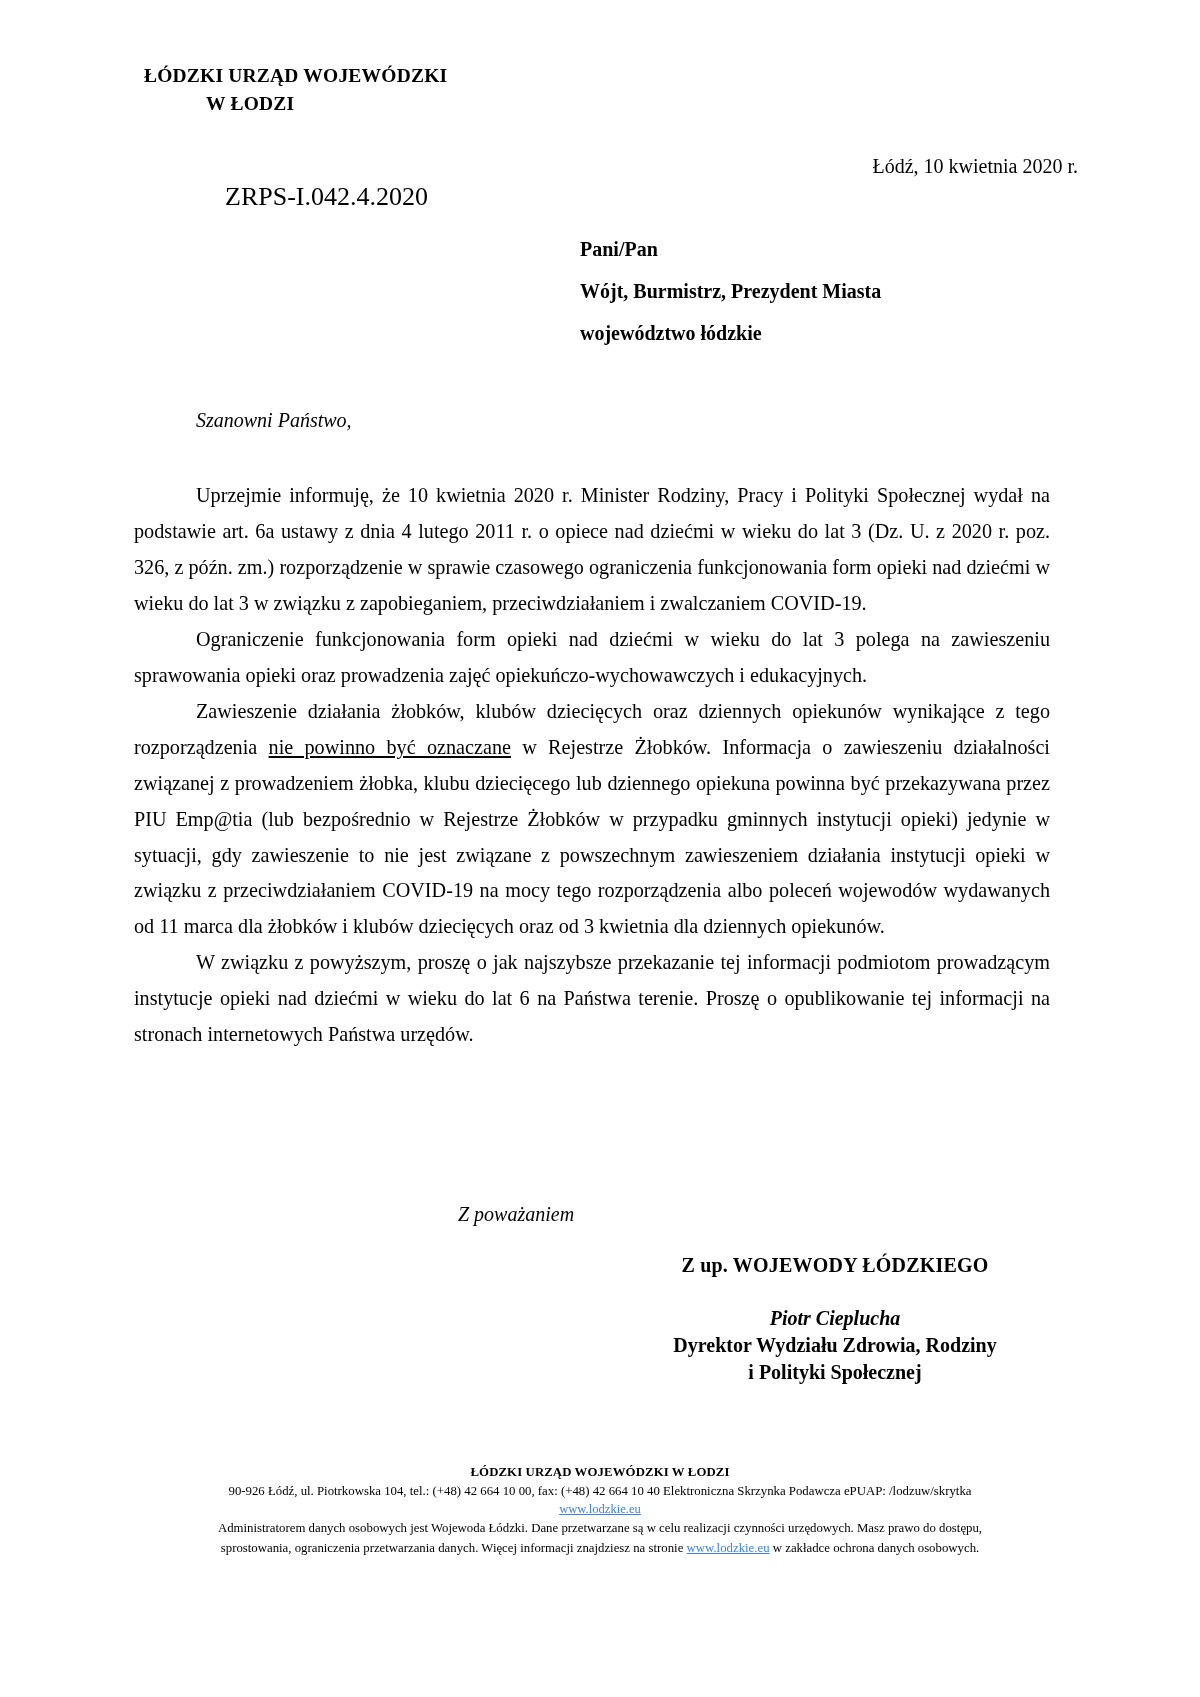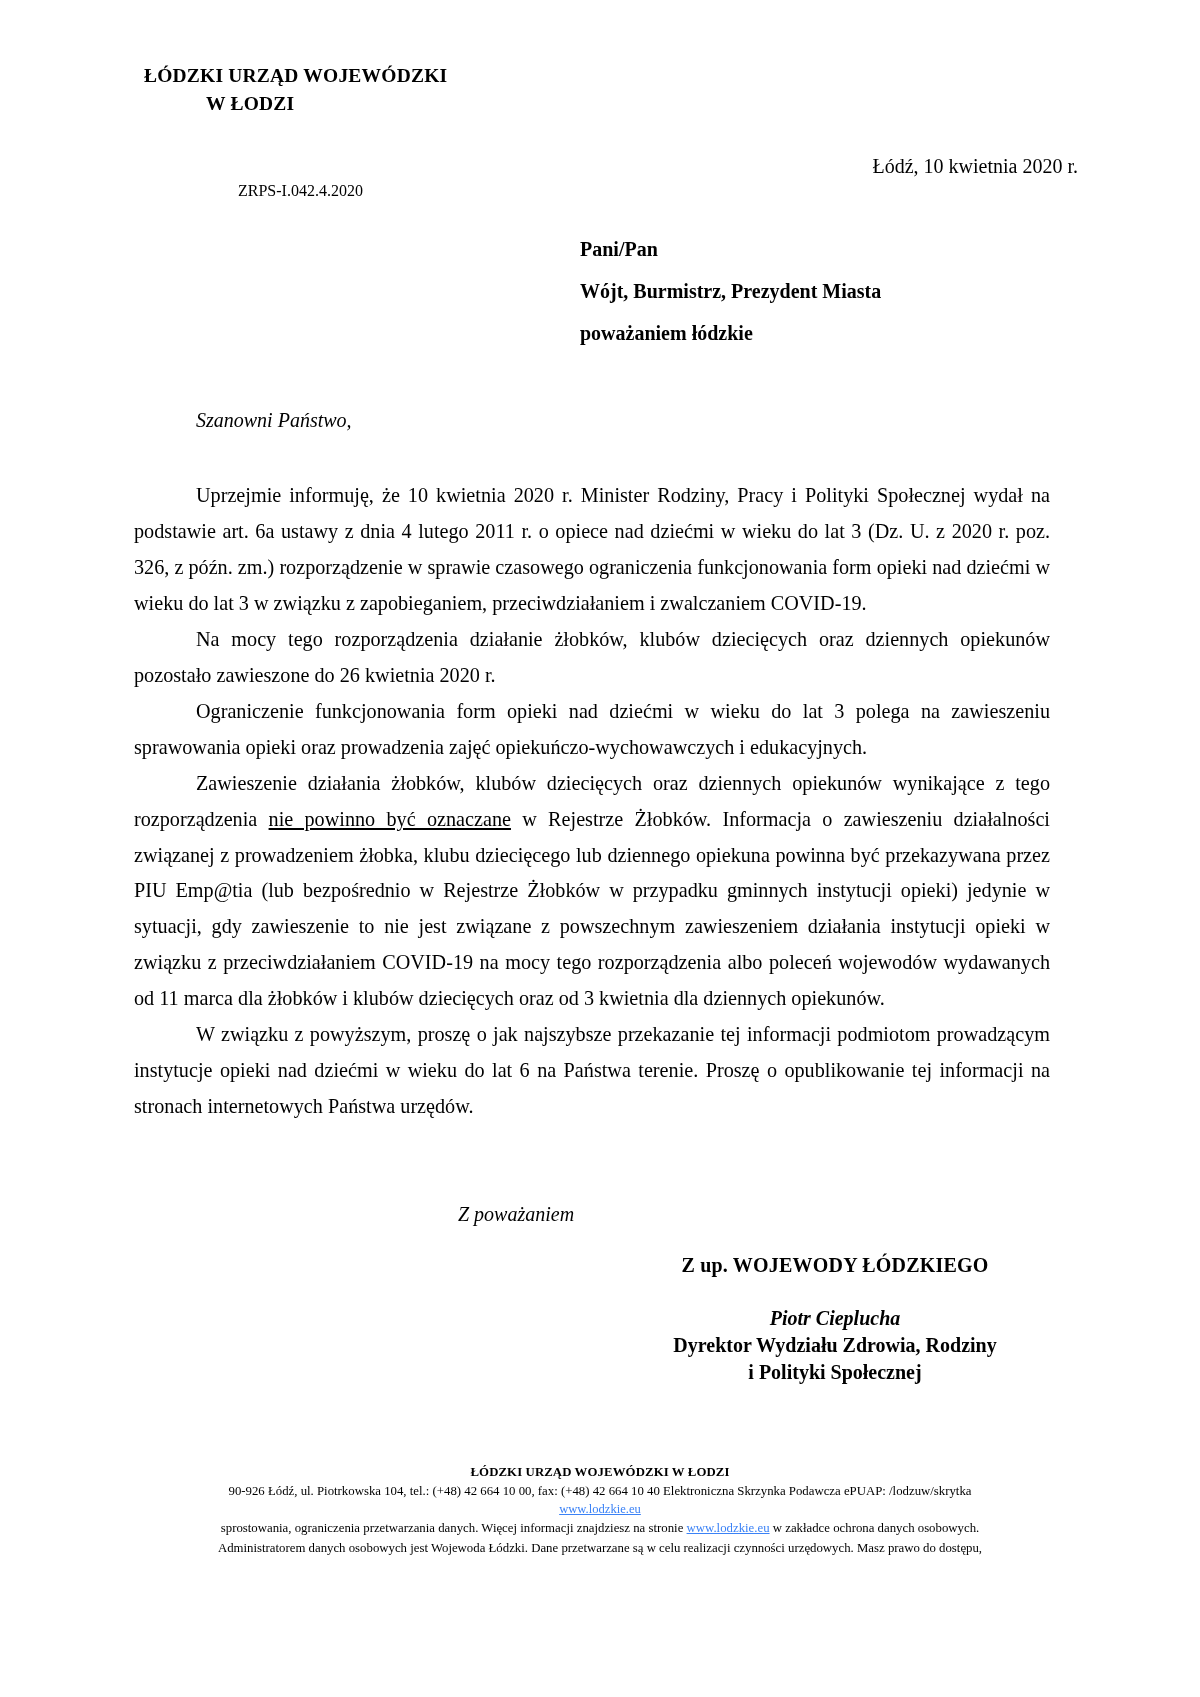--- a/index.html
+++ b/index.html
@@ -42,23 +42,23 @@
   .place-date {
     position: absolute;
     right: 122px;
     top: 155px;
     font-size: 20px;
   }
 
   
   .ref-no {
     position: absolute;
-    left: 238px;
+    left: 225px;
     top: 182px;
-    font-size: 16px;
+    font-size: 26px;
   }
 
   
   .addressee {
     position: absolute;
     left: 580px;
     top: 228px;
     font-weight: bold;
     font-size: 20px;
     line-height: 2.1;
@@ -170,43 +170,42 @@
     <div class="line2">W ŁODZI</div>
   </div>
 
   <div class="place-date">Łódź, 10 kwietnia 2020 r.</div>
 
   <div class="ref-no">ZRPS-I.042.4.2020</div>
 
   <div class="addressee">
     <div>Pani/Pan</div>
     <div>Wójt, Burmistrz, Prezydent Miasta</div>
-    <div>poważaniem łódzkie</div>
+    <div>województwo łódzkie</div>
   </div>
 
   <div class="salutation">Szanowni Państwo,</div>
 
   <div class="body-text">
     <p class="justified">Uprzejmie informuję, że 10 kwietnia 2020 r. Minister Rodziny, Pracy i Polityki Społecznej wydał na podstawie art. 6a ustawy z dnia 4 lutego 2011 r. o opiece nad dziećmi w wieku do lat 3 (Dz. U. z 2020 r. poz. 326, z późn. zm.) rozporządzenie w sprawie czasowego ograniczenia funkcjonowania form opieki nad dziećmi w wieku do lat 3 w związku z zapobieganiem, przeciwdziałaniem i zwalczaniem COVID-19.</p>
-    <p class="justified">Na mocy tego rozporządzenia działanie żłobków, klubów dziecięcych oraz dziennych opiekunów pozostało zawieszone do 26 kwietnia 2020 r.</p>
     <p class="justified">Ograniczenie funkcjonowania form opieki nad dziećmi w wieku do lat 3 polega na zawieszeniu sprawowania opieki oraz prowadzenia zajęć opiekuńczo-wychowawczych i edukacyjnych.</p>
     <p class="justified"><span>Zawieszenie działania żłobków, klubów dziecięcych oraz dziennych opiekunów wynikające z tego rozporządzenia </span><span class="underline">nie powinno być oznaczane</span><span> w Rejestrze Żłobków. Informacja o zawieszeniu działalności związanej z prowadzeniem żłobka, klubu dziecięcego lub dziennego opiekuna powinna być przekazywana przez PIU Emp@tia (lub bezpośrednio w Rejestrze Żłobków w przypadku gminnych instytucji opieki) jedynie w sytuacji, gdy zawieszenie to nie jest związane z powszechnym zawieszeniem działania instytucji opieki w związku z przeciwdziałaniem COVID-19 na mocy tego rozporządzenia albo poleceń wojewodów wydawanych od 11 marca dla żłobków i klubów dziecięcych oraz od 3 kwietnia dla dziennych opiekunów.</span></p>
     <p class="justified">W związku z powyższym, proszę o jak najszybsze przekazanie tej informacji podmiotom prowadzącym instytucje opieki nad dziećmi w wieku do lat 6 na Państwa terenie. Proszę o opublikowanie tej informacji na stronach internetowych Państwa urzędów.</p>
   </div>
 
   <div class="closing">Z poważaniem</div>
 
   <div class="signature-block">
     <span class="sig-line1">Z up. WOJEWODY ŁÓDZKIEGO</span>
     <span class="sig-name">Piotr Cieplucha</span>
     <span class="sig-role1">Dyrektor Wydziału Zdrowia, Rodziny</span>
     <span class="sig-role2">i Polityki Społecznej</span>
   </div>
 
   <div class="footer">
     <div class="f-title">ŁÓDZKI URZĄD WOJEWÓDZKI W ŁODZI</div>
     <div class="f-addr">90-926 Łódź, ul. Piotrkowska 104, tel.: (+48) 42 664 10 00, fax: (+48) 42 664 10 40 Elektroniczna Skrzynka Podawcza ePUAP: /lodzuw/skrytka</div>
     <div><a class="f-link" href="#">www.lodzkie.eu</a></div>
+    <div class="f-rodo">Administratorem danych osobowych jest Wojewoda Łódzki. Dane przetwarzane są w celu realizacji czynności urzędowych. Masz prawo do dostępu,</div>
     <div class="f-rodo"><span>sprostowania, ograniczenia przetwarzania danych. Więcej informacji znajdziesz na stronie </span><a class="f-link" href="#">www.lodzkie.eu</a><span> w zakładce ochrona danych osobowych.</span></div>
-    <div class="f-rodo">Administratorem danych osobowych jest Wojewoda Łódzki. Dane przetwarzane są w celu realizacji czynności urzędowych. Masz prawo do dostępu,</div>
   </div>
 
 </div>
 
 </body></html>

